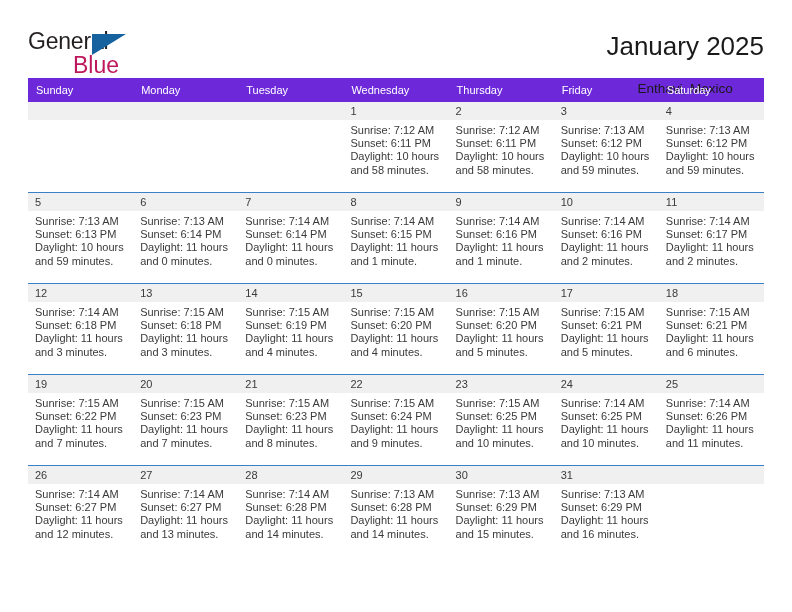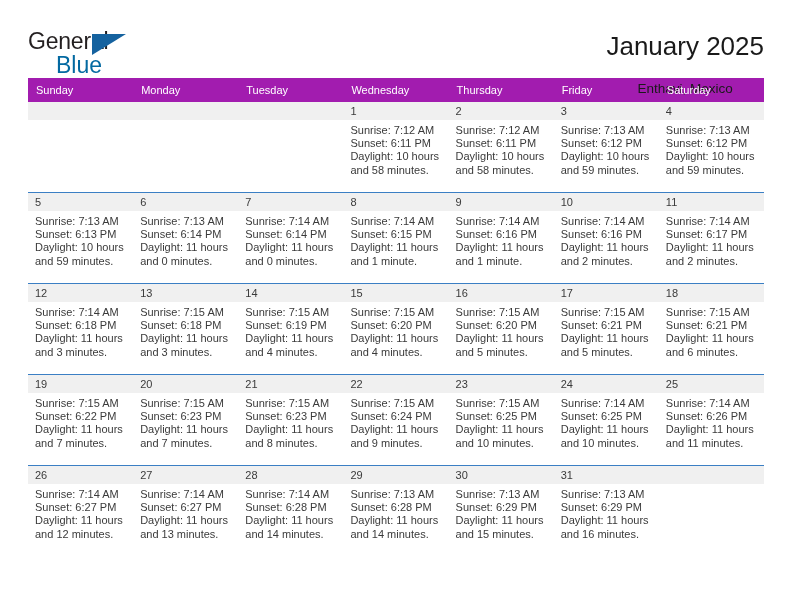--- a/index.html
+++ b/index.html
@@ -38,24 +38,24 @@
     line-height: 1;
   }
   .logo-general {
     font-size: 23px;
     color: #231f20;
     letter-spacing: -0.2px;
     display: block;
   }
   .logo-blue {
     font-size: 23px;
-    color: #0369a1;
+    color: #be185d;
     display: block;
     margin-top: 1px;
-    margin-left: 28px;
+    margin-left: 45px;
   }
   .logo-triangle {
     position: absolute;
     left: 64px;
     top: 4px;
     width: 0;
     height: 0;
     border-left: 34px solid #15629f;
     border-bottom: 21px solid transparent;
   }
@@ -76,21 +76,21 @@
     margin-top: 20px;
   }
 
   
   .calendar {
     width: 736px;
     border-collapse: collapse;
     table-layout: fixed;
   }
   .calendar th {
-    background: #a21caf;
+    background: #6d28d9;
     color: #ffffff;
     font-size: 11px;
     font-weight: normal;
     text-align: left;
     padding: 6px 0 6px 8px;
     height: 20px;
     box-sizing: border-box;
   }
   .calendar td {
     width: 105.14px;

